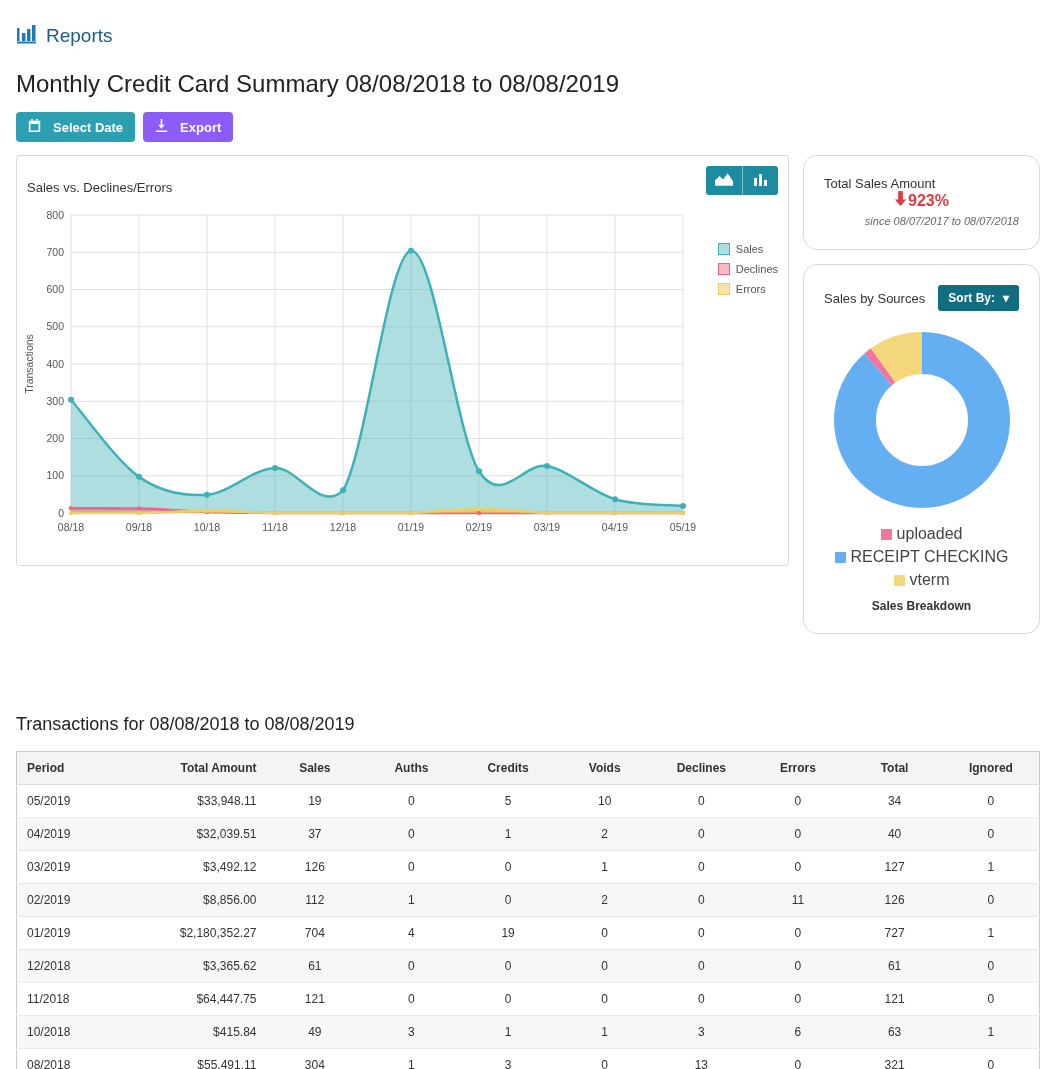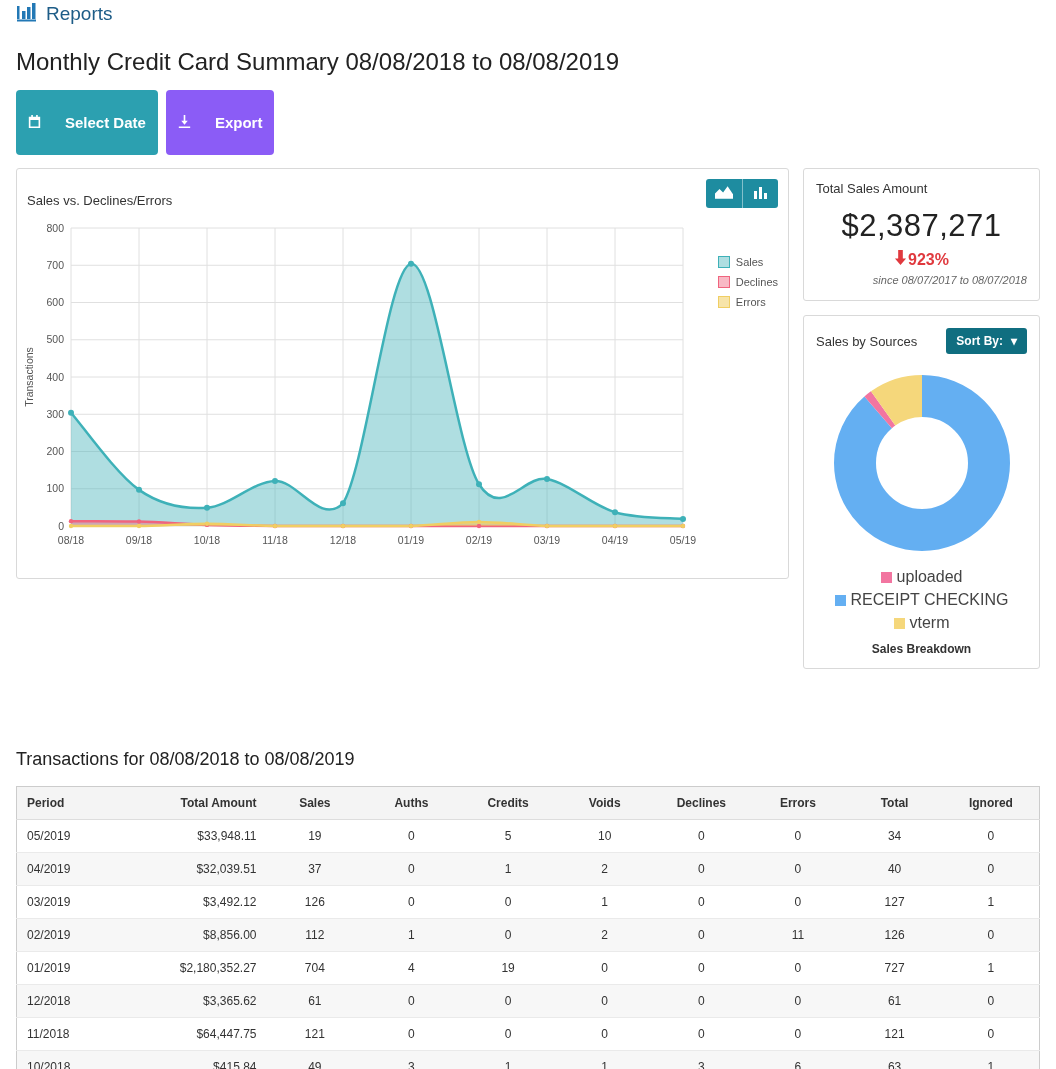--- a/index.html
+++ b/index.html
@@ -1,40 +1,40 @@
 <!DOCTYPE html>
 <html><head>
 <meta charset="utf-8">
 <style>
   *{box-sizing:border-box;margin:0;padding:0}
   html,body{background:#fff}
   body{width:1056px;font-family:"Liberation Sans",sans-serif;color:#333}
-  .app-header{padding:2px 16px 4px;display:flex;align-items:center;gap:8px}
+  .app-header{padding:24px 16px 4px;display:flex;align-items:center;gap:8px}
   .app-header .app-title{font-size:19px;color:#1D5C87}
   .page-title{font-size:24px;color:#222;font-weight:400;margin:18px 16px 14px}
   .toolbar{margin:0 16px 13px;display:flex;gap:8px}
-  .btn{display:inline-flex;align-items:center;gap:24px;border:none;border-radius:4px;color:#fff;font-size:15px;padding:24px 12px;cursor:pointer;font-family:inherit;font-weight:bold}
+  .btn{display:inline-flex;align-items:center;gap:12px;border:none;border-radius:4px;color:#fff;font-size:13px;padding:7px 12px;cursor:pointer;font-family:inherit;font-weight:bold}
   .btn-select{background:#2CA0B0}
   .btn-export{background:#8b5cf6}
   .content{display:flex;gap:14px;padding:0 16px;align-items:flex-start}
   .panel{border:1px solid #d9d9d9;border-radius:3px;background:#fff}
   .chart-panel{width:773px}
   .panel-head{display:flex;justify-content:space-between;align-items:flex-end;padding:10px 10px 0}
   .panel-title{font-size:13px;color:#333}
   .toggle-group{display:flex;border-radius:3px;overflow:hidden}
   .toggle-btn{width:36px;height:29px;background:#1E8CA0;border:none;display:flex;align-items:center;justify-content:center;cursor:pointer}
   .toggle-btn + .toggle-btn{border-left:1px solid rgba(255,255,255,.45)}
   .chart-body{position:relative;padding:6px 4px 8px}
   .legend{position:absolute;top:48px;right:10px;display:flex;flex-direction:column;gap:8px}
   .legend-item{display:flex;align-items:center;gap:6px;font-size:11px;color:#555}
   .legend-swatch{width:12px;height:12px;display:inline-block;border:1px solid #999}
   svg text{font-family:"Liberation Sans",sans-serif}
   .tick{font-size:10.5px;fill:#555}
   .right-col{display:flex;flex-direction:column;gap:14px;width:237px}
-  .card{border:1px solid #d9d9d9;border-radius:3px;padding:12px;background:#fff}
+  .card{border:1px solid #d9d9d9;border-radius:14px;padding:20px;background:#fff}
   .card-label{font-size:13px;color:#333}
   .total-amount{font-size:31px;text-align:center;margin:12px 0 6px;color:#222;font-weight:500;letter-spacing:.5px}
   .change-line{display:flex;align-items:center;justify-content:center;gap:1px;color:#E0393E;font-size:16px;font-weight:bold}
   .since{font-size:11px;font-style:italic;color:#666;text-align:right;margin-top:5px;margin-bottom:2px}
   .sources-head{display:flex;justify-content:space-between;align-items:center}
   .sort-btn{background:#106E80;color:#fff;font-size:12px;font-weight:bold;border:none;border-radius:3px;padding:6px 10px;cursor:pointer;font-family:inherit;display:inline-flex;align-items:center;gap:8px}
   .donut-wrap{display:flex;justify-content:center;margin:14px 0 10px}
   .pie-legend{display:flex;flex-wrap:wrap;justify-content:center;column-gap:10px;row-gap:5px;font-size:16px;color:#444;max-width:212px;margin:0 auto}
   .pie-legend-item{display:inline-flex;align-items:center;gap:5px}
   .pie-swatch{width:11px;height:11px;display:inline-block}
@@ -203,21 +203,20 @@
             <span>Errors</span>
           </div>
         </div>
     </div>
   </div>
 
   <div class="right-col">
 
     <div class="card">
       <div class="card-label">Total Sales Amount</div>
-      <div class="total-amount">$2,387,271</div>
       <div class="change-line">
         <span>
           <svg width="13" height="15" viewBox="0 0 14 16">
               <path d="M7 16 L1 9 H4.5 V0 H9.5 V9 H13 Z" fill="#E0393E"></path>
             </svg>
         </span>
         <span>923%</span>
       </div>
       <div class="since">since 08/07/2017 to 08/07/2018</div>
     </div>

